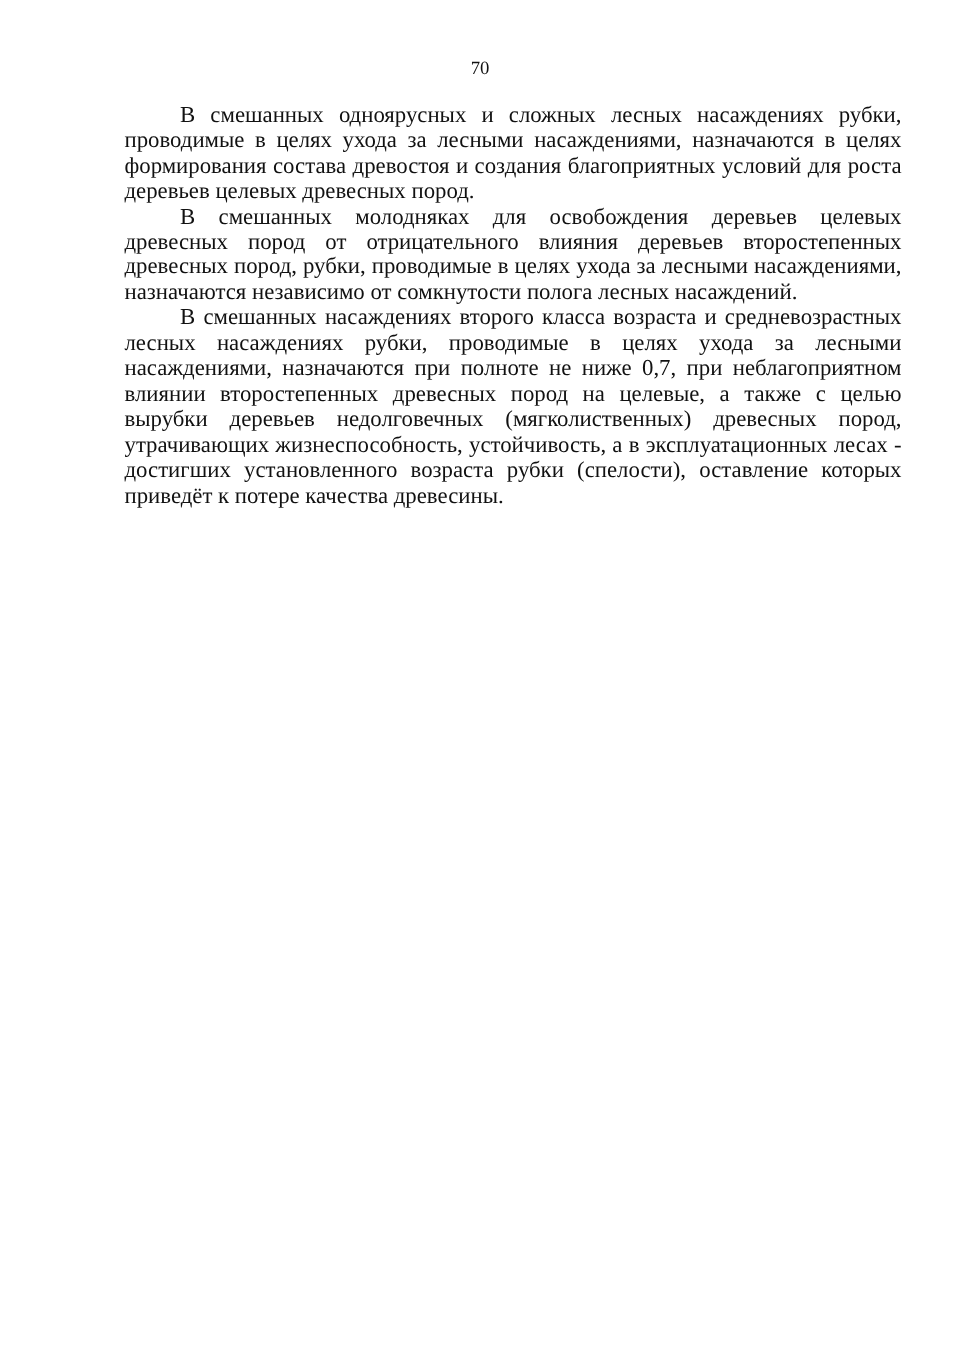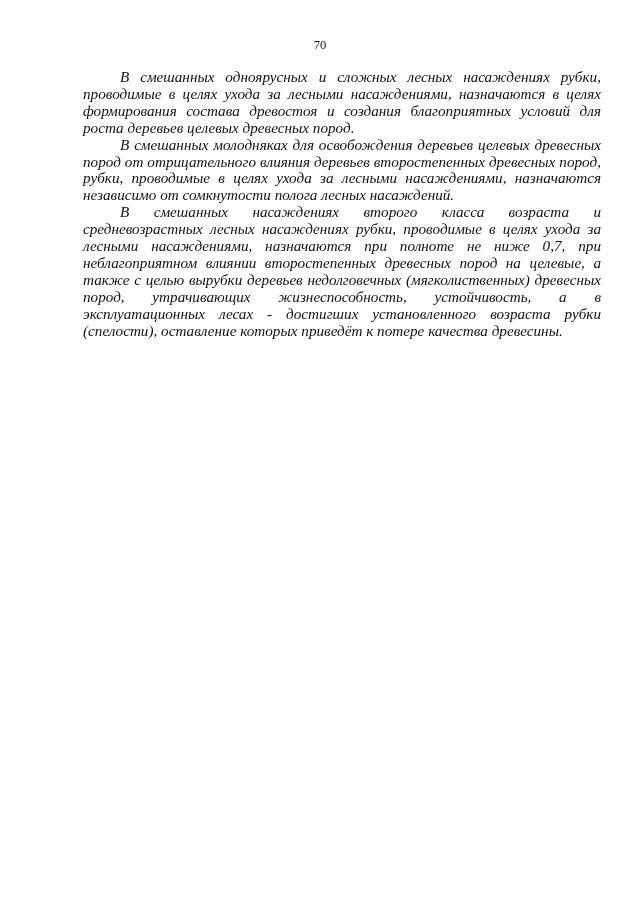--- a/index.html
+++ b/index.html
@@ -30,21 +30,20 @@
       left: 83px;
       width: 518px;
     }
     .para {
       margin: 0;
       font-size: 15.2px;
       line-height: 16.9px;
       text-align: justify;
       text-indent: 37px;
       hyphens: none;
-      font-style: italic;
     }
   </style>
 </head>
 <body>
 
 <div class="page-number">70</div>
 
 <div class="content">
   <p class="para">В смешанных одноярусных и сложных лесных насаждениях рубки, проводимые в целях ухода за лесными насаждениями, назначаются в целях формирования состава древостоя и создания благоприятных условий для роста деревьев целевых древесных пород.</p>
   <p class="para">В смешанных молодняках для освобождения деревьев целевых древесных пород от отрицательного влияния деревьев второстепенных древесных пород, рубки, проводимые в целях ухода за лесными насаждениями, назначаются независимо от сомкнутости полога лесных насаждений.</p>

